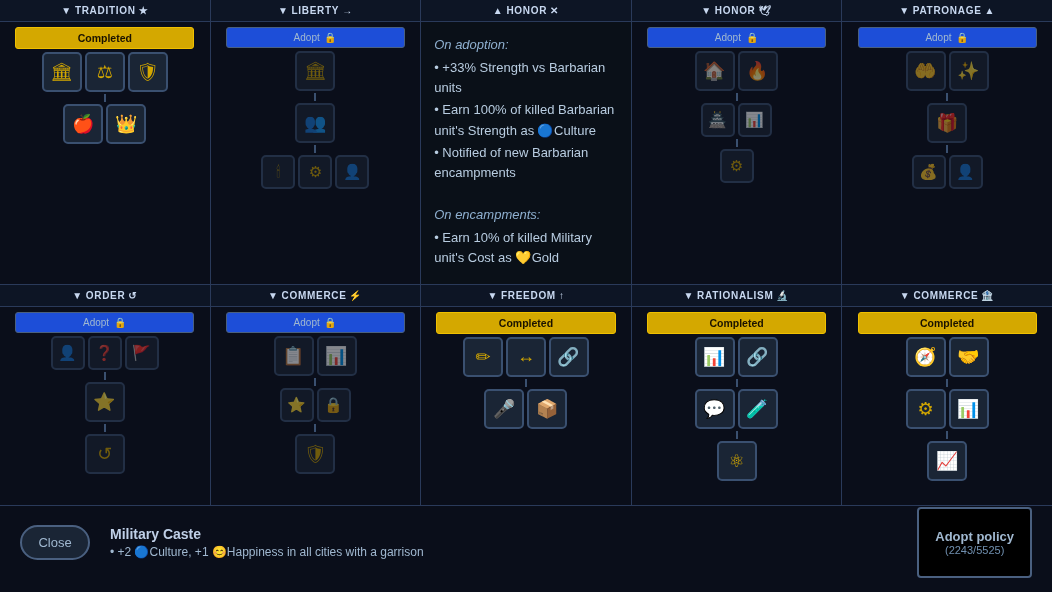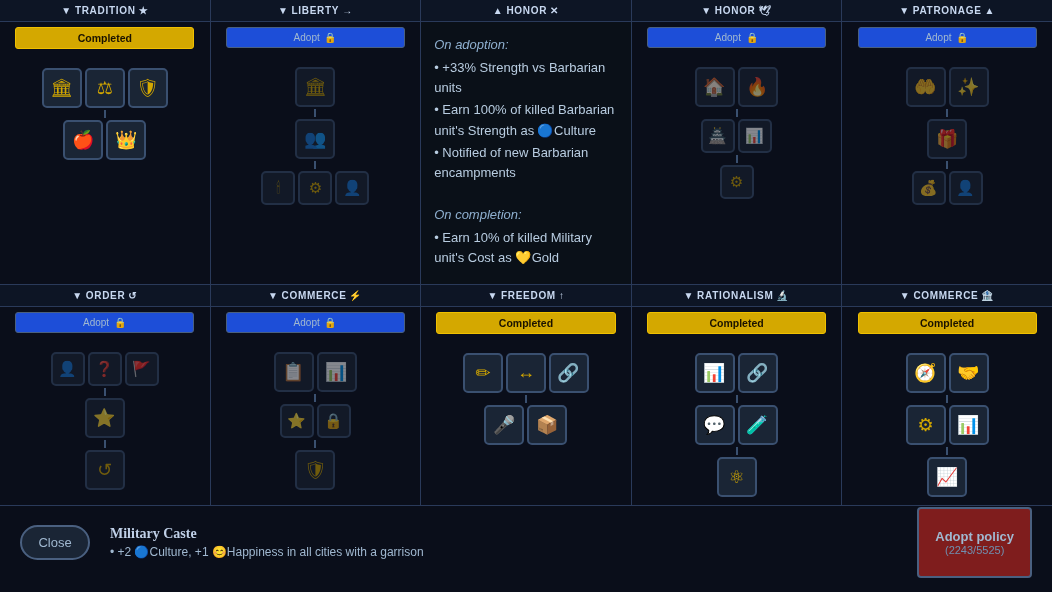--- a/index.html
+++ b/index.html
@@ -38,30 +38,29 @@
     .status-info {
       flex: 1;
       color: #c0d0e8;
       font-size: 13px;
     }
 
     .status-title {
       font-weight: bold;
       font-size: 14px;
       margin-bottom: 3px;
-      font-family: Liberation Serif, serif;
     }
 
     .status-desc {
       font-size: 12px;
       color: #a0b8d0;
     }
 
     .adopt-policy-btn {
-      background: #7f1d1d;
+      background: #000000;
       border: 2px solid #4a6080;
       color: #a0b8d0;
       padding: 20px 16px;
       font-size: 12px;
       border-radius: 4px;
       cursor: pointer;
       text-align: center;
     }
 
     .adopt-policy-btn .main-text {
@@ -118,21 +117,21 @@
       background: #0d1525;
     }
 
     .cell-body {
       flex: 1;
       width: 100%;
       display: flex;
       flex-direction: column;
       align-items: center;
       padding: 5px 3px;
-      gap: 19px;
+      gap: 3px;
       position: relative;
     }
 
     .action-bar {
       width: 88%;
     }
 
     .a-btn {
       width: 100%;
       background: #1d4ed8;
@@ -287,21 +286,21 @@
         <span>HONOR</span>
         <span>✕</span>
       </div>
       <div class="cell-body">
         <div class="tooltip-content">
           <div class="t-section">On adoption:</div>
           <div class="t-item">+33% Strength vs Barbarian units</div>
           <div class="t-item">Earn 100% of killed Barbarian unit's Strength as <span class="culture-icon">🔵</span>Culture</div>
           <div class="t-item">Notified of new Barbarian encampments</div>
           <br>
-          <div class="t-section">On completion:</div>
+          <div class="t-section">On encampments:</div>
           <div class="t-item">Earn 10% of killed Military unit's Cost as <span class="gold">💛</span>Gold</div>
         </div>
       </div>
     </div>
 
     <div class="grid-cell">
       <div class="cell-header">
         <span>▼</span>
         <span>HONOR</span>
         <span>🕊</span>

